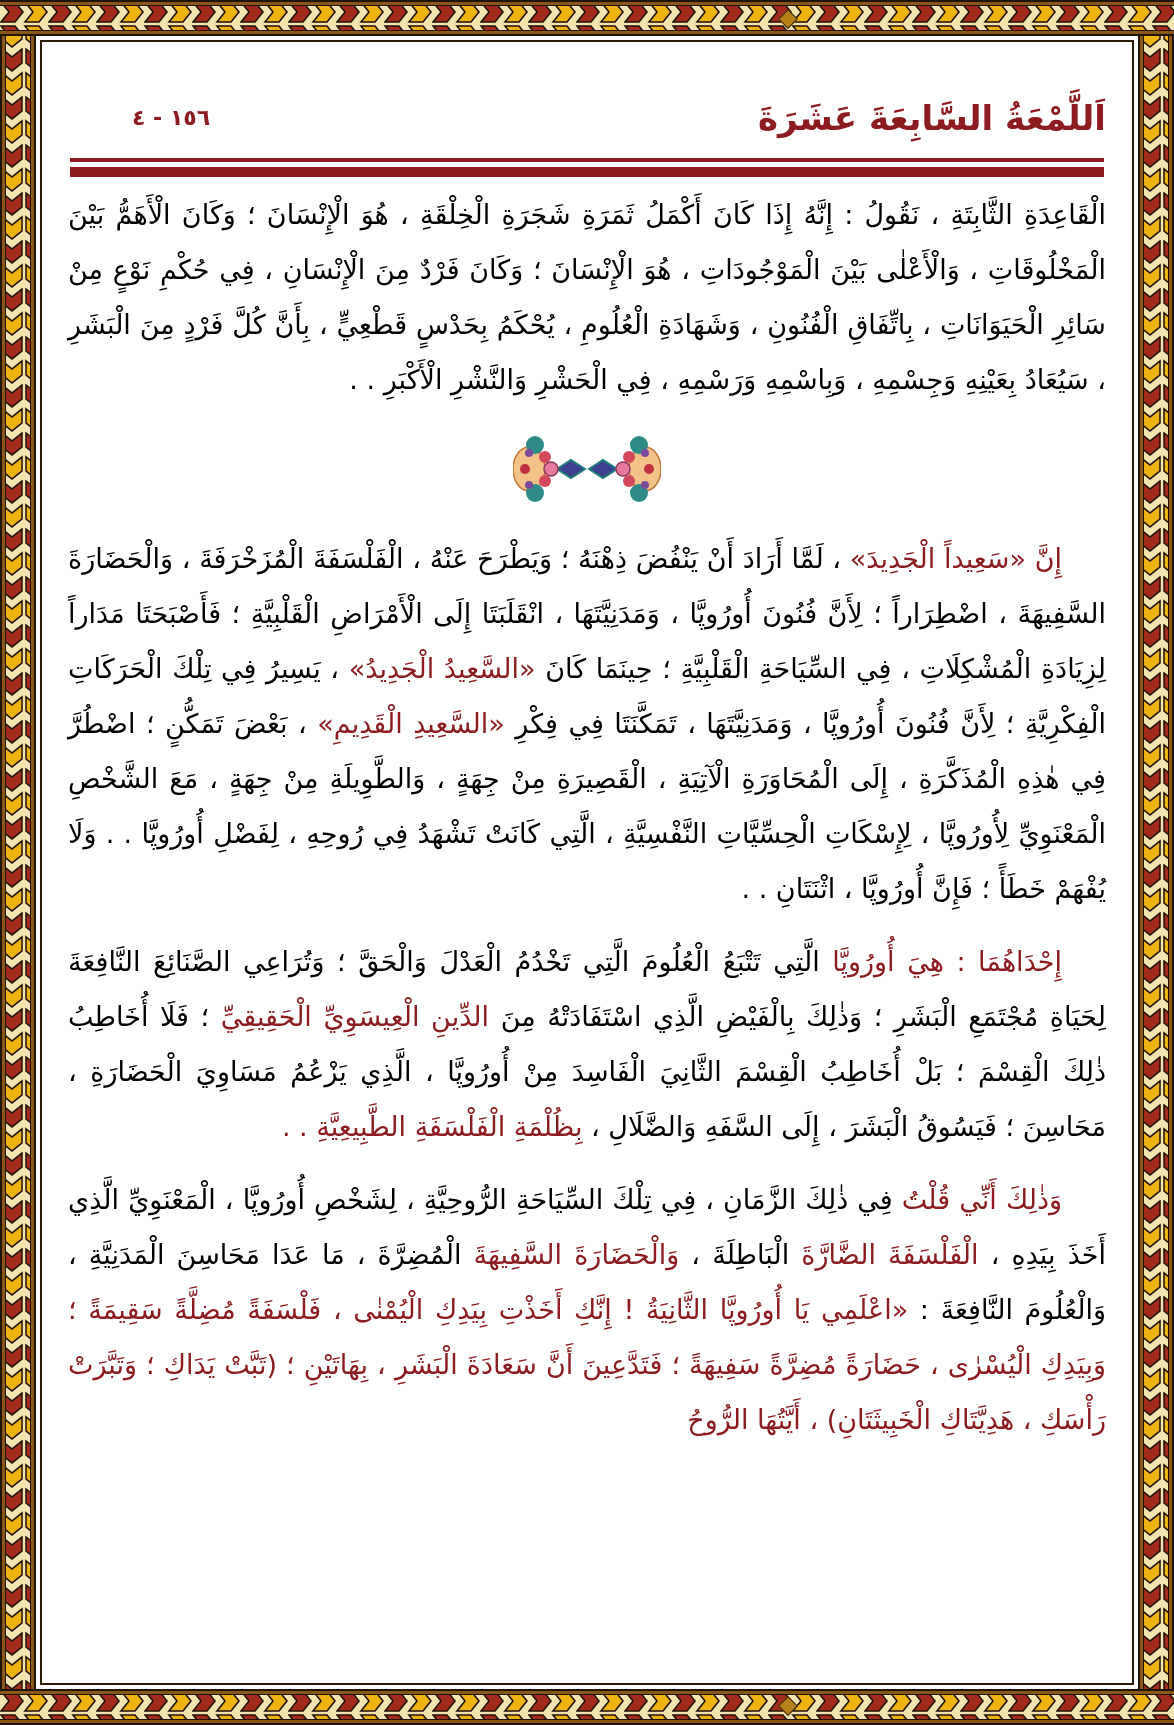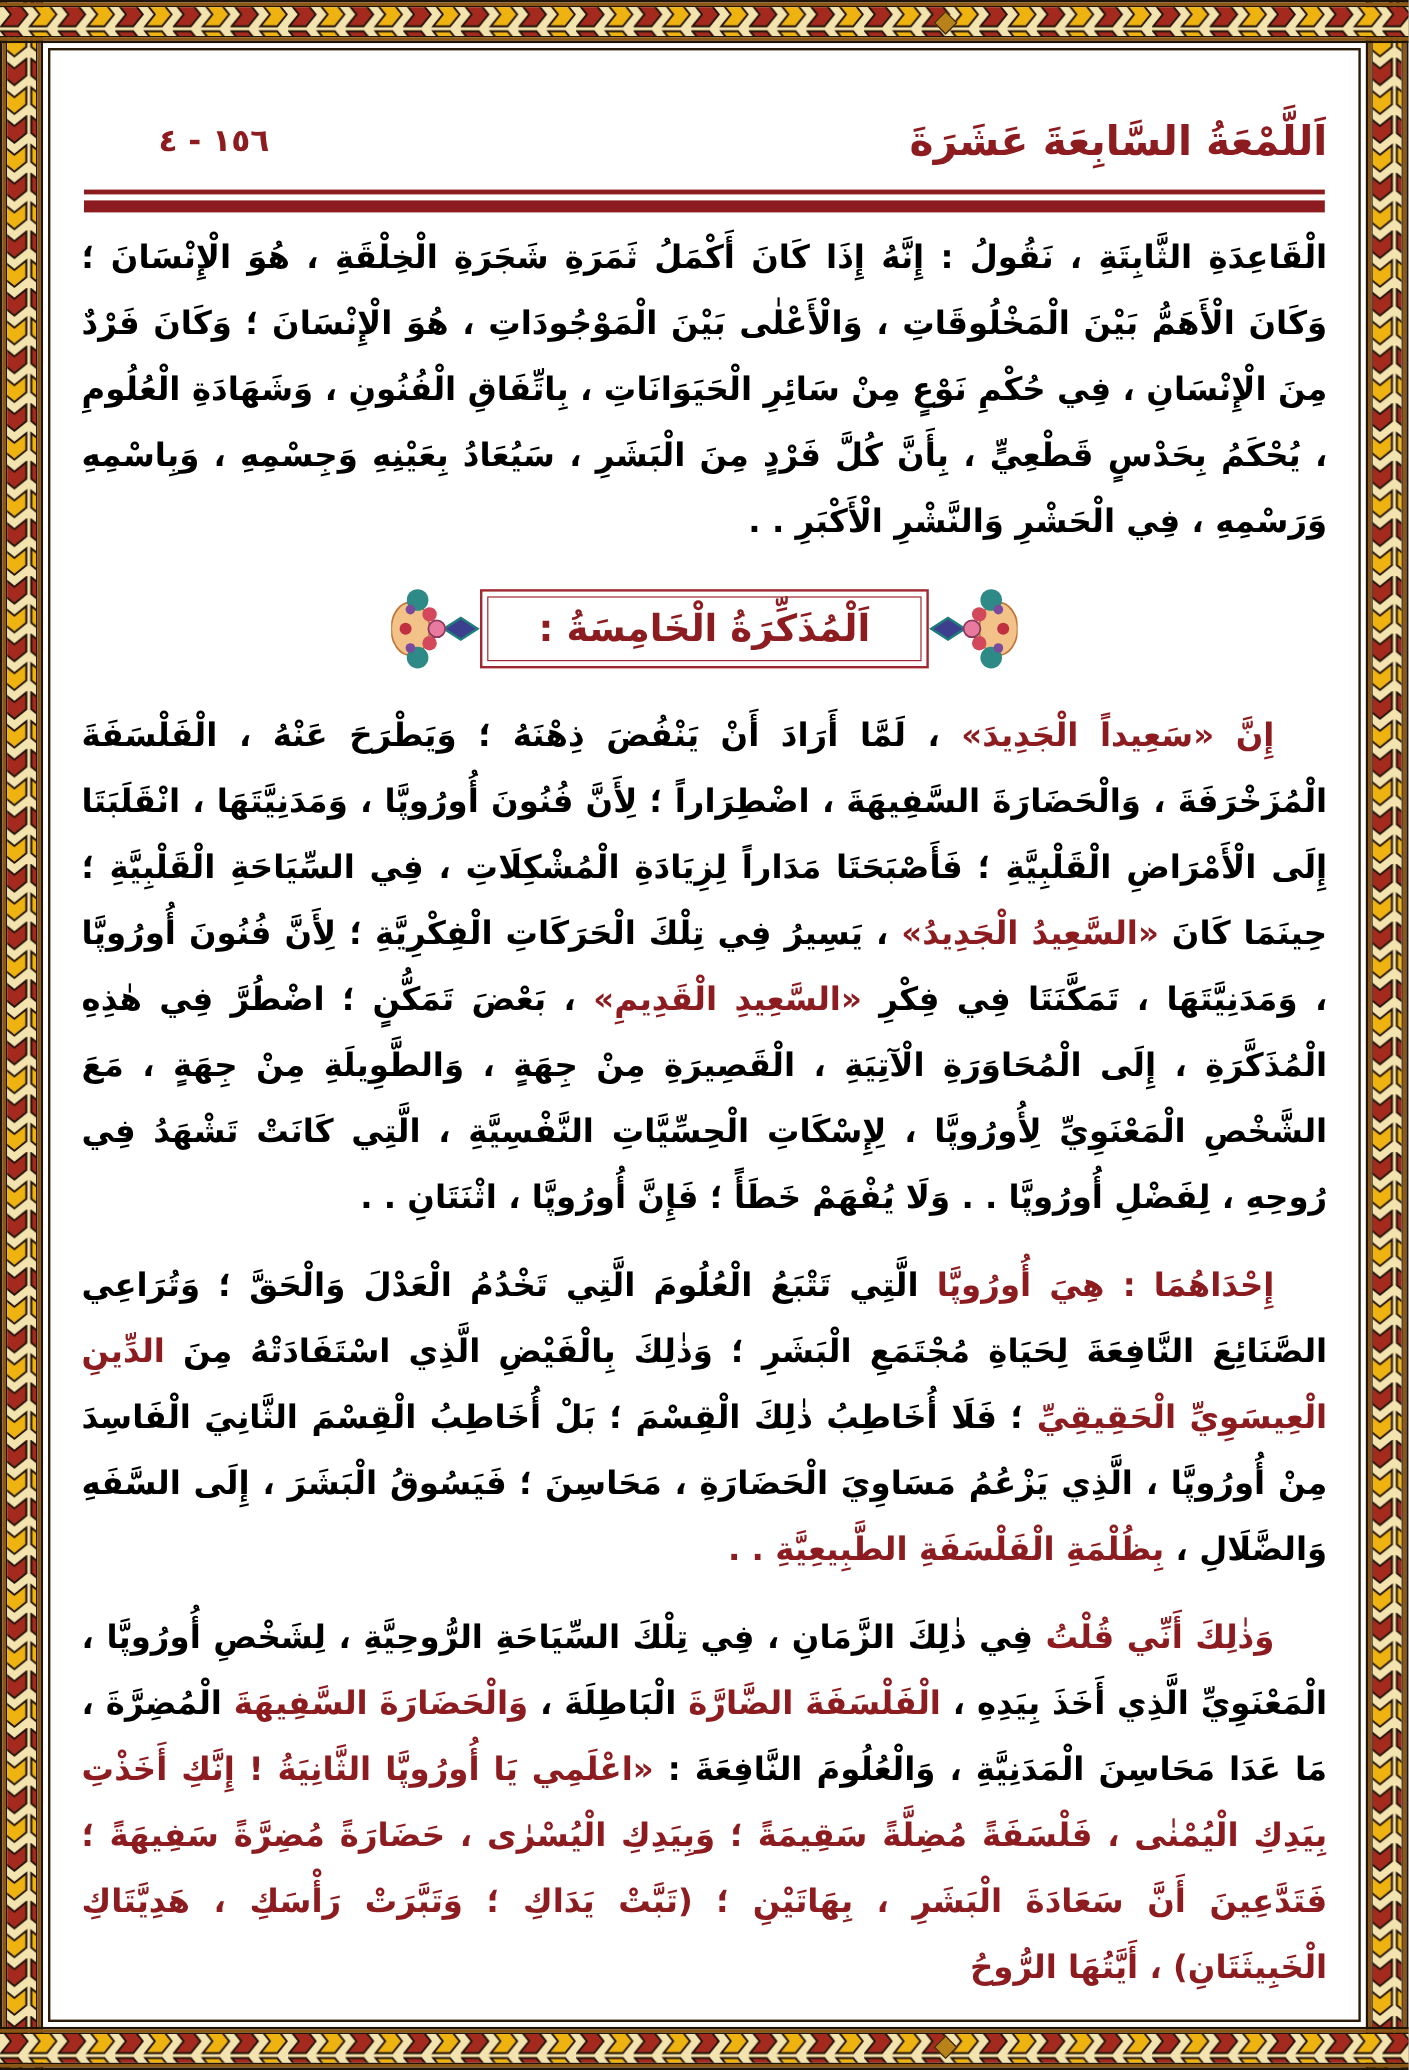--- a/index.html
+++ b/index.html
@@ -34,31 +34,31 @@
   }
   .header{position:relative;margin-top:28px;height:52px;}
   .page-title{
     display:block;text-align:right;
     font-size:34px;font-weight:700;color:var(--red);
     line-height:52px;
   }
   .page-number{
     position:absolute;top:0;left:auto;right:auto;
     inset-inline-start:auto;inset-inline-end:64px;
-    font-size:26px;font-weight:700;color:var(--red);
+    font-size:22px;font-weight:700;color:var(--red);
     line-height:52px;
   }
   .header-rule{margin:14px 2px 0 2px;}
   .header-rule .thin{height:4px;background:var(--red);}
   .header-rule .thick{height:10px;background:var(--red);margin-top:5px;}
 
   .body-text{margin-top:10px;}
   .para{
     margin:0 0 18px 0;
-    font-size:27px;font-weight:700;color:#000;
+    font-size:27px;font-weight:400;color:#000;
     line-height:55px;
     text-align:justify;
   }
   .para.indent{text-indent:44px;}
   .para .red{color:var(--red);}
   .para .black{color:#000;}
 
   
   .cartouche{
     display:flex;align-items:center;justify-content:center;
@@ -156,23 +156,20 @@
         <ellipse cx="58" cy="44" rx="16" ry="22" fill="#f2c288" stroke="#c2763a" stroke-width="1.5"></ellipse>
         <circle cx="52" cy="20" r="9" fill="#2d8a86"></circle>
         <circle cx="52" cy="68" r="9" fill="#2d8a86"></circle>
         <circle cx="42" cy="32" r="6" fill="#d4485c"></circle>
         <circle cx="42" cy="56" r="6" fill="#d4485c"></circle>
         <circle cx="36" cy="44" r="7" fill="#e87aa0" stroke="#8c3a5a" stroke-width="1.5"></circle>
         <circle cx="62" cy="44" r="5" fill="#c03040"></circle>
         <circle cx="58" cy="28" r="4" fill="#7c4a9c"></circle>
         <circle cx="58" cy="60" r="4" fill="#7c4a9c"></circle>
       </svg>
-      <div class="cartouche-box">
-        <div class="cartouche-box-inner">اَلْمُذَكِّرَةُ الْخَامِسَةُ :</div>
-      </div>
       <svg class="flip" width="74" height="88" viewBox="0 0 74 88">
         <polygon points="2,44 16,35 30,44 16,53" fill="#3b3f8e" stroke="#1f7d7d" stroke-width="2"></polygon>
         <ellipse cx="58" cy="44" rx="16" ry="22" fill="#f2c288" stroke="#c2763a" stroke-width="1.5"></ellipse>
         <circle cx="52" cy="20" r="9" fill="#2d8a86"></circle>
         <circle cx="52" cy="68" r="9" fill="#2d8a86"></circle>
         <circle cx="42" cy="32" r="6" fill="#d4485c"></circle>
         <circle cx="42" cy="56" r="6" fill="#d4485c"></circle>
         <circle cx="36" cy="44" r="7" fill="#e87aa0" stroke="#8c3a5a" stroke-width="1.5"></circle>
         <circle cx="62" cy="44" r="5" fill="#c03040"></circle>
         <circle cx="58" cy="28" r="4" fill="#7c4a9c"></circle>

